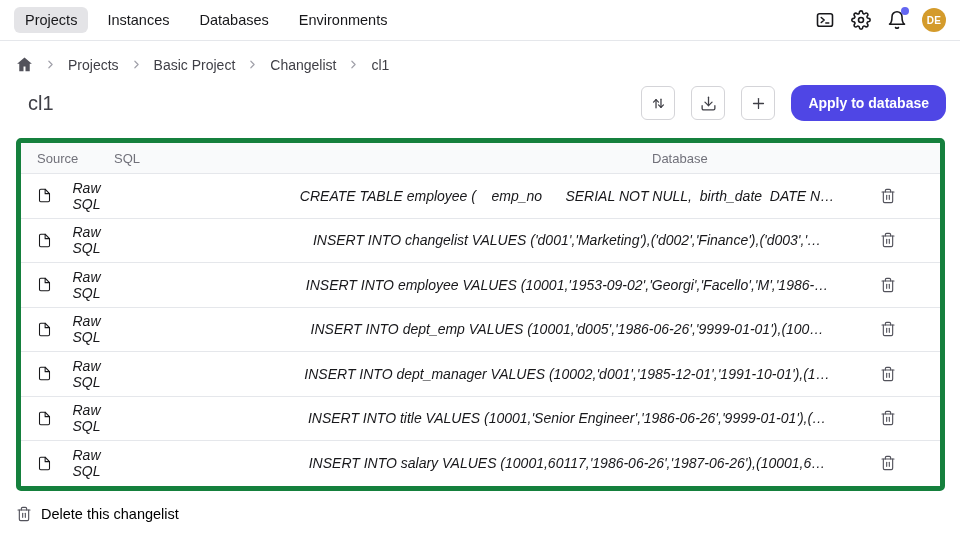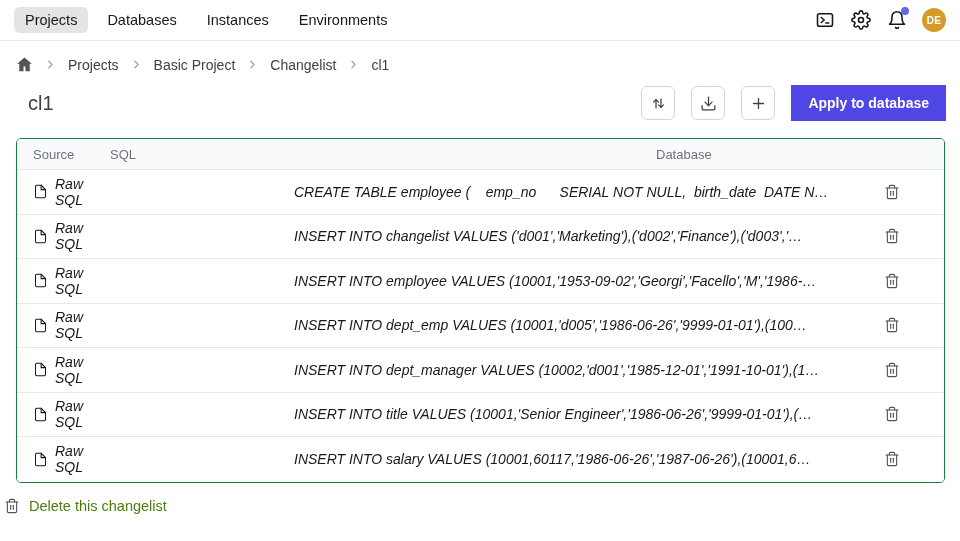--- a/index.html
+++ b/index.html
@@ -33,48 +33,48 @@
   .home-ic svg { width:17px; height:17px; fill:#52525b; stroke:none; display:block; }
 
   
   .title-row { display:flex; align-items:center; padding:12px 14px 0 28px; }
   .page-title { font-size:20px; color:#3f3f46; font-weight:500; }
   .title-actions { margin-left:auto; display:flex; align-items:center; gap:16px; }
   .icon-btn { width:34px; height:34px; border:1px solid #d4d4d8; border-radius:6px;
     background:#fff; display:flex; align-items:center; justify-content:center; cursor:pointer; }
   .icon-btn svg { width:17px; height:17px; stroke:#3f3f46; fill:none;
     stroke-width:1.8; stroke-linecap:round; stroke-linejoin:round; }
-  .apply-btn { background:var(--accent,#4f46e5); color:#fff; border:none; border-radius:0;
+  .apply-btn { background:var(--accent,#4f46e5); color:#fff; border:none; border-radius:13px;
     height:36px; padding:0 17px; font-size:14px; font-weight:600; cursor:pointer;
     font-family:inherit; }
 
   
-  .tbl { margin:17px 15px 0 16px; border:1px solid #15803d; border-radius:5px; overflow:hidden; }
+  .tbl { margin:17px 15px 0 16px; border:5px solid #15803d; border-radius:5px; overflow:hidden;text-align:center; }
   .thead { display:flex; align-items:center; background:#f9fafb; height:31px;
     border-bottom:1px solid #e5e7eb; font-size:13px; font-weight:500; color:#71717a; }
   .trow { display:flex; align-items:center; height:44.5px; border-bottom:1px solid #e5e7eb;
     font-size:14px; background:#fff;font-style:italic; }
   .trow:last-child { border-bottom:none; }
   .cell { display:flex; align-items:center; }
   .col-source { width:93px; padding-left:16px; flex-shrink:0; }
   .col-db { width:184px; flex-shrink:0; }
   .col-sql { flex:1; min-width:0; overflow:hidden; }
   .col-sql .sql-text { white-space:pre; overflow:hidden; text-overflow:ellipsis; display:block; width:100%; }
   .col-actions { width:104px; flex-shrink:0; justify-content:center; }
   .file-ic { display:flex; margin-right:7px; }
   .file-ic svg { width:15px; height:15px; stroke:#18181b; fill:none;
     stroke-width:1.7; stroke-linecap:round; stroke-linejoin:round; }
   .trash-btn { background:none; border:none; cursor:pointer; display:flex;
     align-items:center; justify-content:center; padding:4px; }
   .trash-btn svg, .footer-trash svg { width:16px; height:16px; stroke:#52525b; fill:none;
     stroke-width:1.7; stroke-linecap:round; stroke-linejoin:round; }
 
   
-  .page-footer { display:flex; align-items:center; gap:9px; padding:15px 4px;
-    font-size:14.5px; color:#4d7c0f; cursor:pointer; width:max-content; }
+  .page-footer { display:flex; align-items:center; gap:9px; padding:15px 16px;
+    font-size:14.5px; color:#000000; cursor:pointer; width:max-content; }
   .footer-trash { display:flex; }
 </style>
 </head>
 <body>
 
 <svg width="0" height="0" style="position:absolute">
   <defs>
     <symbol id="ic-trash" viewBox="0 0 24 24">
         <polyline points="3 6 5 6 21 6"></polyline>
         <path d="M19 6v14a2 2 0 0 1-2 2H7a2 2 0 0 1-2-2V6m3 0V4a2 2 0 0 1 2-2h4a2 2 0 0 1 2 2v2"></path>
@@ -86,22 +86,22 @@
         <polyline points="13 2 13 9 20 9"></polyline>
       </symbol>
     <symbol id="ic-chev" viewBox="0 0 24 24">
         <polyline points="9 18 15 12 9 6"></polyline>
       </symbol>
   </defs>
 </svg>
 
 <div class="topnav">
   <div class="nav-item active">Projects</div>
+  <div class="nav-item">Instances</div>
   <div class="nav-item">Databases</div>
-  <div class="nav-item">Instances</div>
   <div class="nav-item">Environments</div>
   <div class="nav-right">
     <div class="top-icon">
       <svg viewBox="0 0 24 24">
           <rect x="3" y="4.5" width="18" height="15" rx="2.5"></rect>
           <polyline points="7.5 9 11 12 7.5 15"></polyline>
           <line x1="13" y1="15.5" x2="16.5" y2="15.5"></line>
         </svg>
     </div>
     <div class="top-icon">

